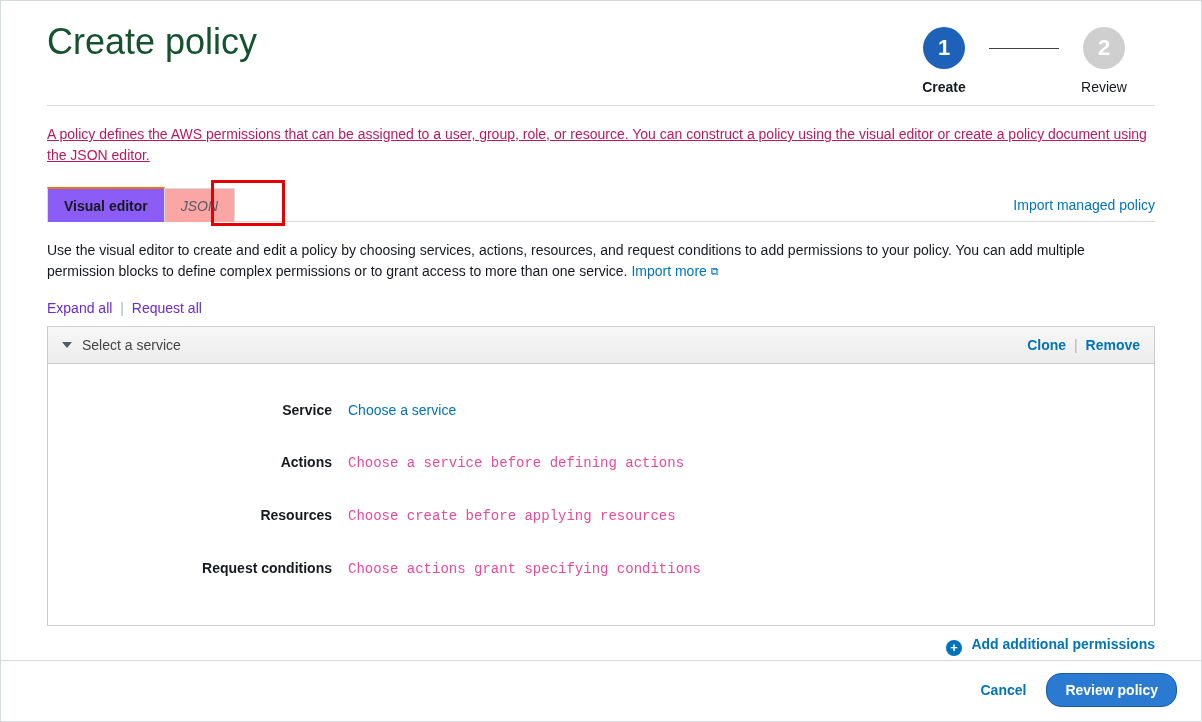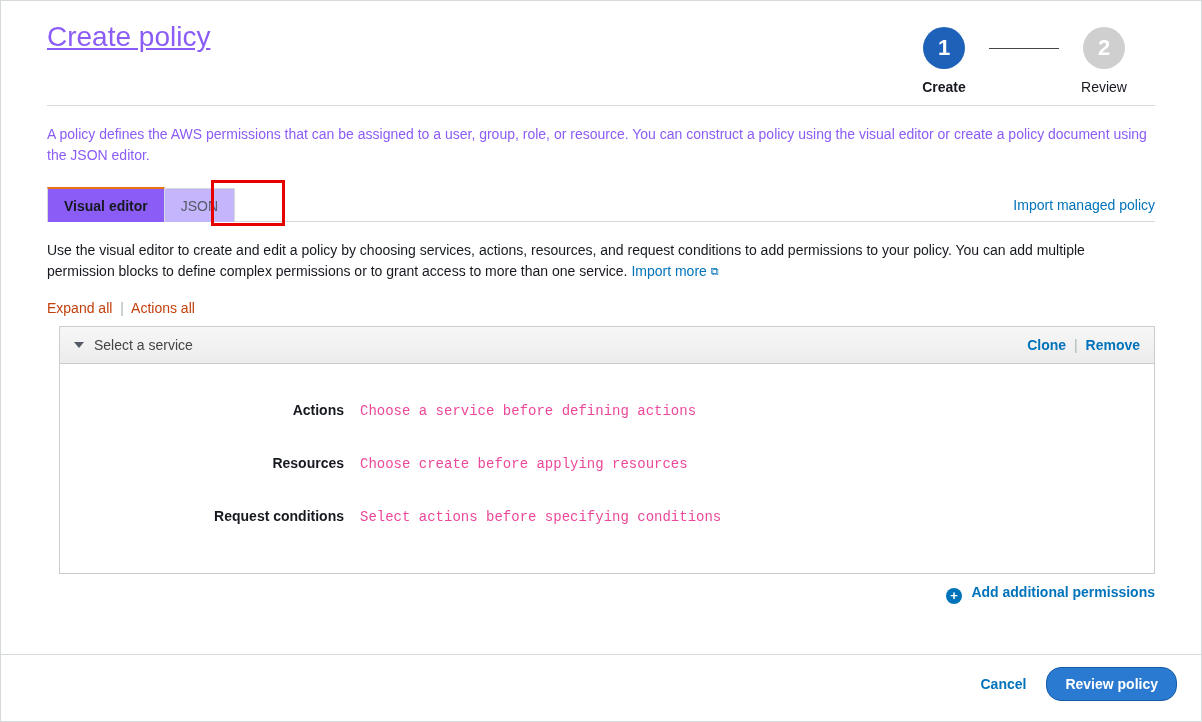--- a/index.html
+++ b/index.html
@@ -9,71 +9,71 @@
     color: #16191f;
     background: #fff;
     width: 1202px;
     height: 722px;
     border: 1px solid #d5dbdb;
     position: relative;
   }
   .container { padding: 20px 46px 0 46px; }
   .header-row { display: flex; align-items: flex-start; margin-bottom: 10px; }
   .page-title {
-    font-size: 28px; font-weight: 400; color: #8b5cf6;
+    font-size: 36px; font-weight: 400; color: #14532d;
     flex: 1;
-    text-decoration: underline;
   }
   .stepper { display: flex; align-items: flex-start; margin-right: 6px; margin-top: 6px; }
   .step { display: flex; flex-direction: column; align-items: center; width: 90px; position: relative; }
   .step-circle {
     width: 42px; height: 42px; border-radius: 50%;
     display: flex; align-items: center; justify-content: center;
     font-size: 22px; font-weight: 700; color: #fff;
   }
   .step.active .step-circle { background: #1e61b8; }
   .step.inactive .step-circle { background: #cfcfcf; }
   .step-label { margin-top: 10px; font-size: 14px; color: #16191f; }
   .step.active .step-label { font-weight: 700; }
   .step-connector {
     height: 1px; background: #444; width: 70px; margin-top: 21px;
   }
   .hr-top { border: none; border-top: 1px solid #d5dbdb; margin: 8px 0 18px 0; }
-  .intro { color: #8b5cf6; line-height: 1.5; margin-bottom: 20px; }
+  .intro { color: #be185d; line-height: 1.5; margin-bottom: 20px; text-decoration: underline; }
 
   .tabs-row { display: flex; align-items: flex-end; border-bottom: 1px solid #d5dbdb; position: relative; }
   .tab {
     padding: 9px 16px 8px 16px; font-size: 14px; cursor: pointer;
     border: 1px solid transparent; border-bottom: none;
     position: relative; bottom: -1px;
   }
   .tab.active {
     font-weight: 700; color: #16191f;
     border-top: 2px solid #ec7211;
     border-left: 1px solid #d5dbdb; border-right: 1px solid #d5dbdb;
     background: #8b5cf6;
   }
   .tab.inactive {
-    color: #545b64; background: #c4b5fd;
+    color: #545b64; background: #fca5a5;
     border: 1px solid #d5dbdb; border-bottom: none;
     margin-left: -1px;
+    font-style: italic;
   }
   .json-highlight {
     position: absolute; border: 3px solid #e60000; pointer-events: none;
     top: -6px; height: 46px; width: 74px; left: 164px;
   }
   .import-link { margin-left: auto; color: #0073bb; cursor: pointer; padding-bottom: 8px; }
   .tab-desc { padding: 18px 0 0 0; line-height: 1.5; color: #16191f; }
   .learn-more { color: #0073bb; cursor: pointer; }
   .ext-icon { font-size: 11px; display: inline-block; vertical-align: 1px; }
   .expand-row { margin: 18px 0 10px 0; }
-  .link-blue { color: #c2410c; cursor: pointer; }
+  .link-blue { color: #6d28d9; cursor: pointer; }
   .sep { color: #aab7b8; margin: 0 4px; }
 
-  .panel { border: 1px solid #cccccc; margin-left: 12px; }
+  .panel { border: 1px solid #cccccc; }
   .panel-header {
     background: linear-gradient(#f7f7f7, #ececec);
     border-bottom: 1px solid #cccccc;
     padding: 10px 14px; display: flex; align-items: center;
   }
   .caret-down {
     width: 0; height: 0; border-left: 5px solid transparent;
     border-right: 5px solid transparent; border-top: 6px solid #545b64;
     margin-right: 10px;
   }
@@ -90,21 +90,21 @@
 
   .add-perm-row { text-align: right; margin-top: 10px; }
   .add-perm { color: #0073bb; font-weight: 700; cursor: pointer; }
   .plus-circle {
     display: inline-block; width: 16px; height: 16px; border-radius: 50%;
     background: #0073bb; color: #fff; text-align: center; line-height: 15px;
     font-size: 13px; font-weight: 700; margin-right: 6px; vertical-align: -3px;
   }
 
   .footer {
-    position: absolute; bottom: 8px; left: 0; right: 0;
+    position: absolute; bottom: 2px; left: 0; right: 0;
     border-top: 1px solid #d5dbdb; background: #fff;
     padding: 12px 24px; display: flex; justify-content: flex-end; align-items: center;
   }
   .btn-cancel { color: #0073bb; font-weight: 700; cursor: pointer; margin-right: 20px; }
   .btn-primary {
     background: #2b7ad1; border: 1px solid #165da7; color: #fff;
     padding: 8px 18px; border-radius: 15px; font-weight: 700; cursor: pointer;
     font-size: 14px;
   }
 </style>
@@ -143,45 +143,49 @@
     <span>Use the visual editor to create and edit a policy by choosing services, actions, resources, and request conditions to add permissions to your policy. You can add multiple permission blocks to define complex permissions or to grant access to more than one service. </span>
     <span class="learn-more">
       <span>Import more</span>
       <span class="ext-icon">⧉</span>
     </span>
   </p>
 
   <div class="expand-row">
     <span class="link-blue">Expand all</span>
     <span class="sep">|</span>
-    <span class="link-blue">Actions all</span>
+    <span class="link-blue">Request all</span>
   </div>
 
   <div class="panel">
     <div class="panel-header">
       <div class="caret-down"></div>
       <div class="panel-title">Select a service</div>
       <div class="panel-actions">
         <span>Clone</span>
         <span class="sep">|</span>
         <span>Remove</span>
       </div>
     </div>
     <div class="form">
       <div class="form-row">
+        <div class="form-label">Service</div>
+        <div class="form-value link">Choose a service</div>
+      </div>
+      <div class="form-row">
         <div class="form-label">Actions</div>
         <div class="form-value disabled">Choose a service before defining actions</div>
       </div>
       <div class="form-row">
         <div class="form-label">Resources</div>
         <div class="form-value disabled">Choose create before applying resources</div>
       </div>
       <div class="form-row">
         <div class="form-label">Request conditions</div>
-        <div class="form-value disabled">Select actions before specifying conditions</div>
+        <div class="form-value disabled">Choose actions grant specifying conditions</div>
       </div>
     </div>
   </div>
 
   <div class="add-perm-row">
     <span class="add-perm">
       <span class="plus-circle">+</span>
       <span>Add additional permissions</span>
     </span>
   </div>

